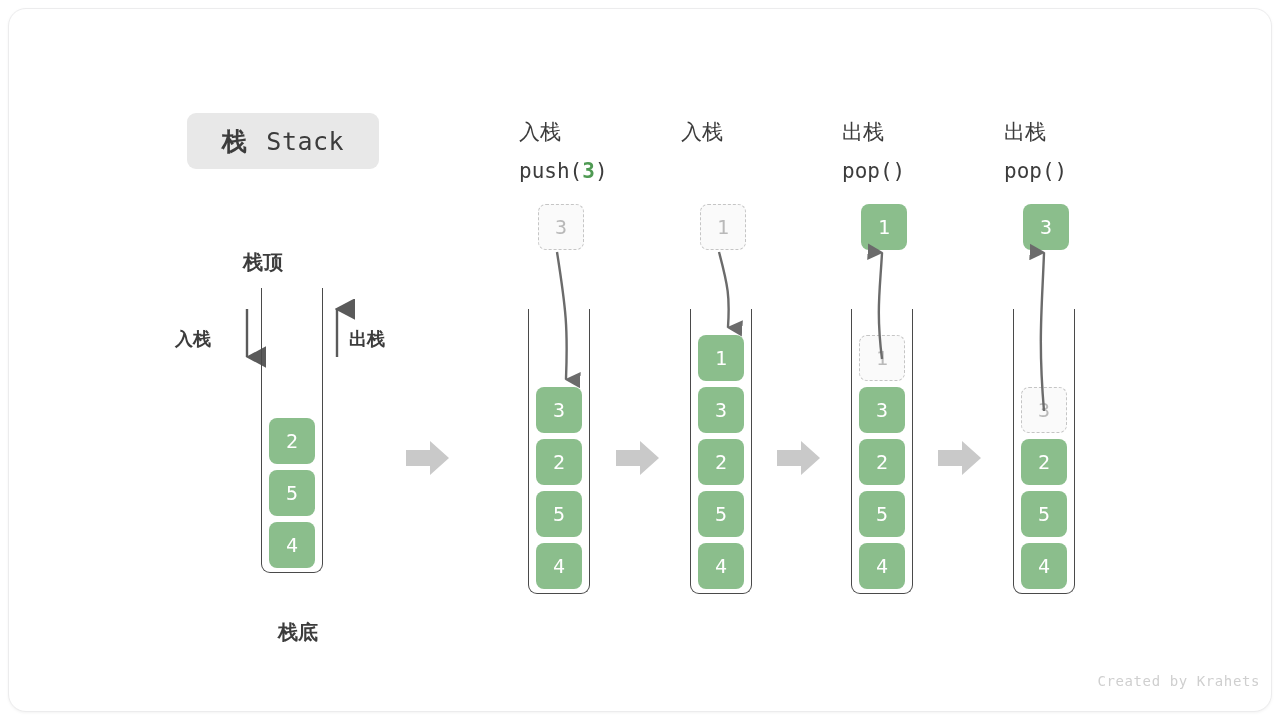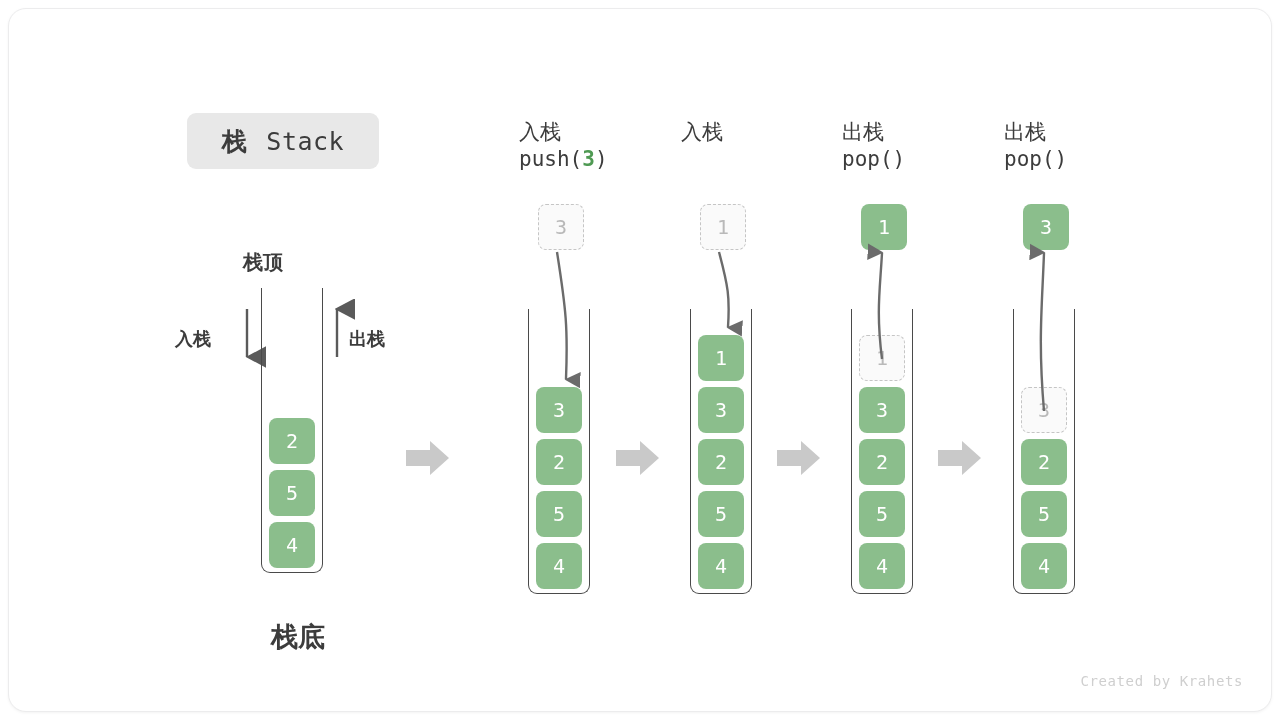--- a/index.html
+++ b/index.html
@@ -28,21 +28,21 @@
     font-size:25px;color:#3c3c3c;margin-left:19px;letter-spacing:.5px;
   }
 
   
   .lbl-top{
     position:absolute;left:234px;top:240px;width:110px;text-align:left;
     font-size:20px;font-weight:bold;color:#3c3c3c;
   }
   .lbl-bottom{
     position:absolute;left:234px;top:610px;width:110px;text-align:center;
-    font-size:27px;font-weight:bold;color:#3c3c3c;
+    font-size:20px;font-weight:bold;color:#3c3c3c;
   }
   .lbl-in{
     position:absolute;left:166px;top:318px;
     font-size:18px;font-weight:bold;color:#3c3c3c;
   }
   .lbl-out{
     position:absolute;left:340px;top:318px;
     font-size:18px;font-weight:bold;color:#3c3c3c;
   }
 
@@ -80,40 +80,41 @@
   .col .hdr{
     position:absolute;top:0;left:0;width:140px;text-align:left;
     line-height:1.28;
   }
   .hdr .h-cn{
     display:block;font-size:21px;color:#3c3c3c;
   }
   .hdr .h-code{
     display:block;font-size:21px;color:#3c3c3c;
     font-family:"DejaVu Sans Mono","Liberation Mono",monospace;
+    margin-top:12px;
   }
   .hdr .h-code .num{ color:#4f9a53;font-weight:bold; }
 
   .float-box{
     position:absolute;width:46px;height:46px;border-radius:8px;
     display:flex;align-items:center;justify-content:center;
     font-size:20px;font-family:"DejaVu Sans Mono","Liberation Mono",monospace;
     box-sizing:border-box;
   }
   .float-box.ghost{ background:#fafafa;border:1.6px dashed #c5c5c5;color:#b9b9b9; }
   .float-box.solid{ background:#8bbe8c;color:#ffffff; }
 
   .arrowsvg{ position:absolute;left:0;top:0;width:140px;height:475px;overflow:visible; }
 
   
   .stepar{ position:absolute;top:430px;width:44px;height:38px; }
 
   
   .credit{
-    position:absolute;right:28px;bottom:22px;
+    position:absolute;right:11px;bottom:22px;
     font-family:"DejaVu Sans Mono","Liberation Mono",monospace;
     font-size:14px;color:#cfcfcf;letter-spacing:.6px;
   }
 </style>
 </head>
 <body>
 
 <div class="canvas">
 
   <div class="title-chip">

